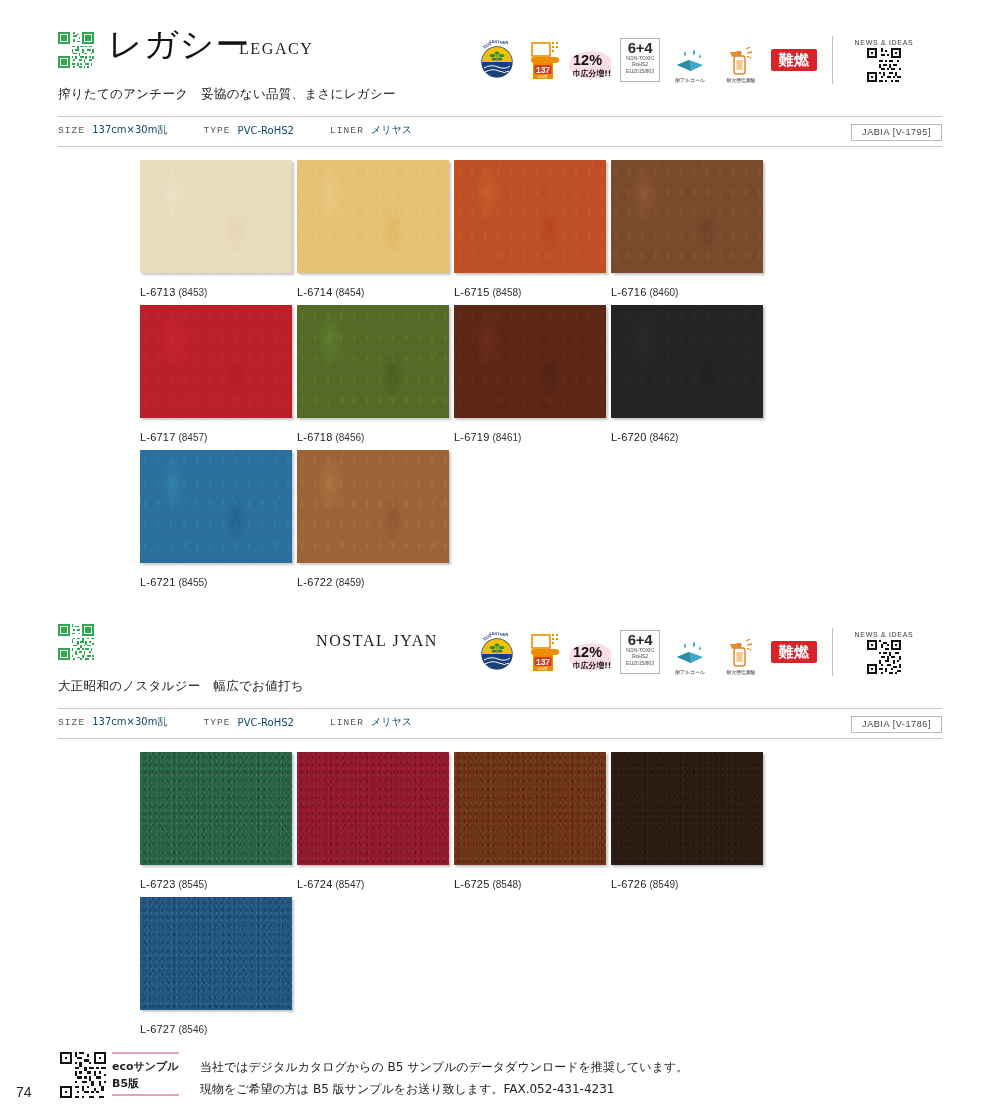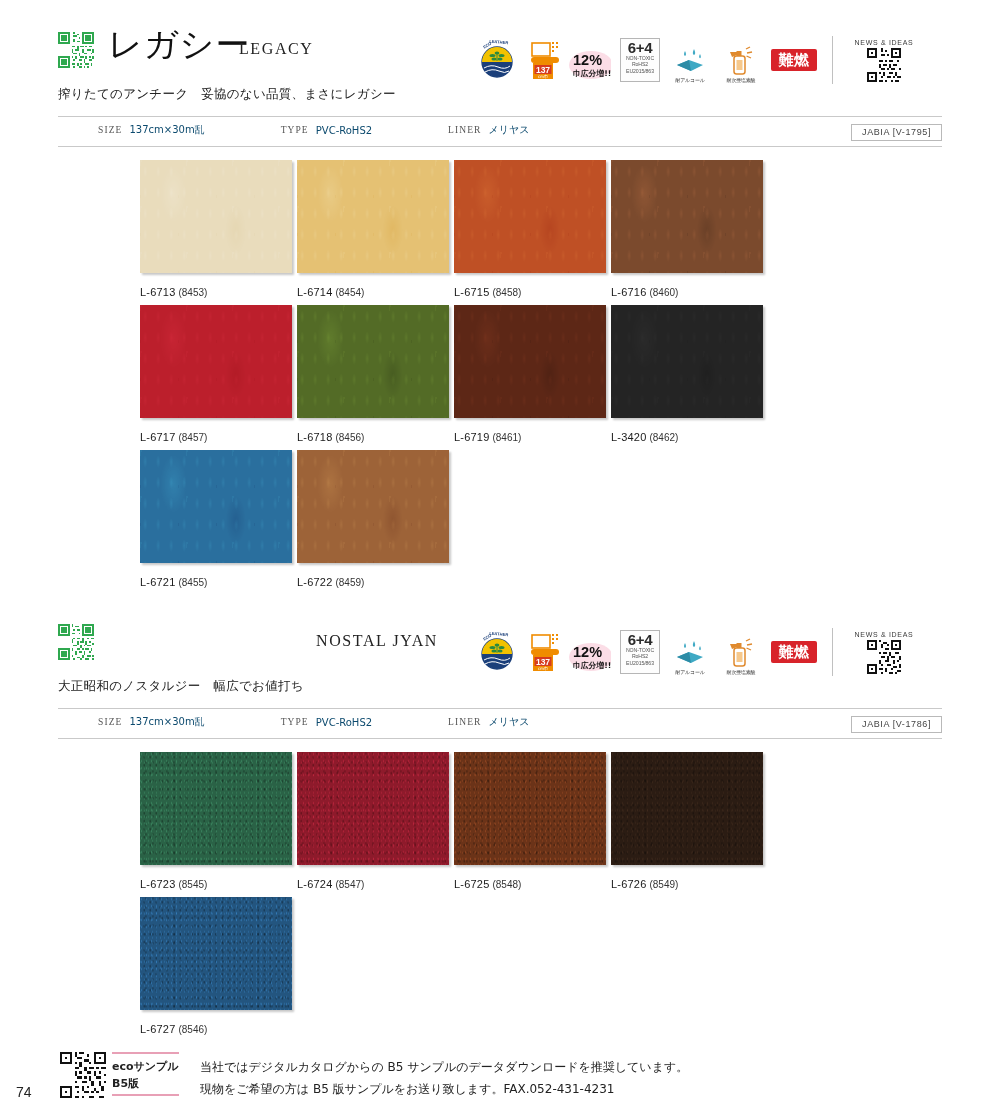--- a/index.html
+++ b/index.html
@@ -68,23 +68,23 @@
     position: absolute; left: 58px; width: 884px;
     height: 1px; background: #c9c9c9;
   }
 
   .specrow {
     position: absolute; left: 58px;
     font-size: 0;
     white-space: nowrap;
   }
   .spec-key {
-    font-family: Liberation Serif, serif;
+    font-family: Liberation Mono, monospace;
     font-size: 9.5px; letter-spacing: 1.1px;
-    color: #555; vertical-align: middle; margin-left: 40px;
+    color: #555; vertical-align: middle;
   }
   .spec-val {
     font-family: "DejaVu Sans", "Liberation Sans", sans-serif;
     font-size: 10px; font-weight: normal;
     color: #0c4a6e; vertical-align: middle;
     margin-left: 7px; margin-right: 36px;
   }
 
   
   .badges {
@@ -497,21 +497,21 @@
           <div class="swatch-cell" style="left: 314px;">
             <div class="swatch" style="background: rgb(93, 39, 22);">
               <div class="grain" style="background-image: radial-gradient(18px 40px at 22% 30%, rgba(255, 255, 255, 0.2), rgba(0, 0, 0, 0) 72%), radial-gradient(14px 34px at 63% 62%, rgba(0, 0, 0, 0.18), rgba(0, 0, 0, 0) 72%), linear-gradient(104deg, rgba(255, 255, 255, 0.1) 0px, rgba(255, 255, 255, 0.1) 2px, rgba(0, 0, 0, 0) 2px, rgba(0, 0, 0, 0) 17px), linear-gradient(72deg, rgba(0, 0, 0, 0.1) 0px, rgba(0, 0, 0, 0.1) 1.5px, rgba(0, 0, 0, 0) 1.5px, rgba(0, 0, 0, 0) 21px), radial-gradient(3px 9px at 40% 55%, rgba(255, 255, 255, 0.16), rgba(0, 0, 0, 0) 70%); background-size: 100% 100%, 100% 100%, 46px 46px, 38px 38px, 13px 21px; opacity: 0.75;"></div>
             </div>
             <div class="swatch-label"><span class="code">L-6719</span><span class="alt">(8461)</span></div>
           </div>
           <div class="swatch-cell" style="left: 471px;">
             <div class="swatch" style="background: rgb(36, 36, 36);">
               <div class="grain" style="background-image: radial-gradient(18px 40px at 22% 30%, rgba(255, 255, 255, 0.2), rgba(0, 0, 0, 0) 72%), radial-gradient(14px 34px at 63% 62%, rgba(0, 0, 0, 0.18), rgba(0, 0, 0, 0) 72%), linear-gradient(104deg, rgba(255, 255, 255, 0.1) 0px, rgba(255, 255, 255, 0.1) 2px, rgba(0, 0, 0, 0) 2px, rgba(0, 0, 0, 0) 17px), linear-gradient(72deg, rgba(0, 0, 0, 0.1) 0px, rgba(0, 0, 0, 0.1) 1.5px, rgba(0, 0, 0, 0) 1.5px, rgba(0, 0, 0, 0) 21px), radial-gradient(3px 9px at 40% 55%, rgba(255, 255, 255, 0.16), rgba(0, 0, 0, 0) 70%); background-size: 100% 100%, 100% 100%, 46px 46px, 38px 38px, 13px 21px; opacity: 0.75;"></div>
             </div>
-            <div class="swatch-label"><span class="code">L-3420</span><span class="alt">(8462)</span></div>
+            <div class="swatch-label"><span class="code">L-6720</span><span class="alt">(8462)</span></div>
           </div>
         </div>
         <div class="swatch-row">
           <div class="swatch-cell" style="left: 0px;">
             <div class="swatch" style="background: rgb(42, 111, 158);">
               <div class="grain" style="background-image: radial-gradient(18px 40px at 22% 30%, rgba(255, 255, 255, 0.2), rgba(0, 0, 0, 0) 72%), radial-gradient(14px 34px at 63% 62%, rgba(0, 0, 0, 0.18), rgba(0, 0, 0, 0) 72%), linear-gradient(104deg, rgba(255, 255, 255, 0.1) 0px, rgba(255, 255, 255, 0.1) 2px, rgba(0, 0, 0, 0) 2px, rgba(0, 0, 0, 0) 17px), linear-gradient(72deg, rgba(0, 0, 0, 0.1) 0px, rgba(0, 0, 0, 0.1) 1.5px, rgba(0, 0, 0, 0) 1.5px, rgba(0, 0, 0, 0) 21px), radial-gradient(3px 9px at 40% 55%, rgba(255, 255, 255, 0.16), rgba(0, 0, 0, 0) 70%); background-size: 100% 100%, 100% 100%, 46px 46px, 38px 38px, 13px 21px; opacity: 0.75;"></div>
             </div>
             <div class="swatch-label"><span class="code">L-6721</span><span class="alt">(8455)</span></div>
           </div>
           <div class="swatch-cell" style="left: 157px;">

